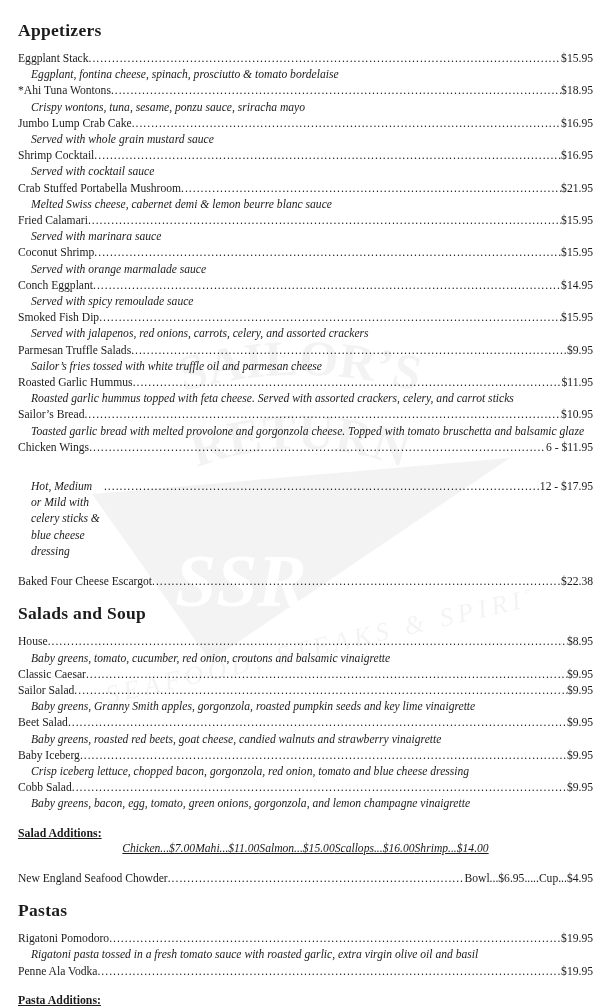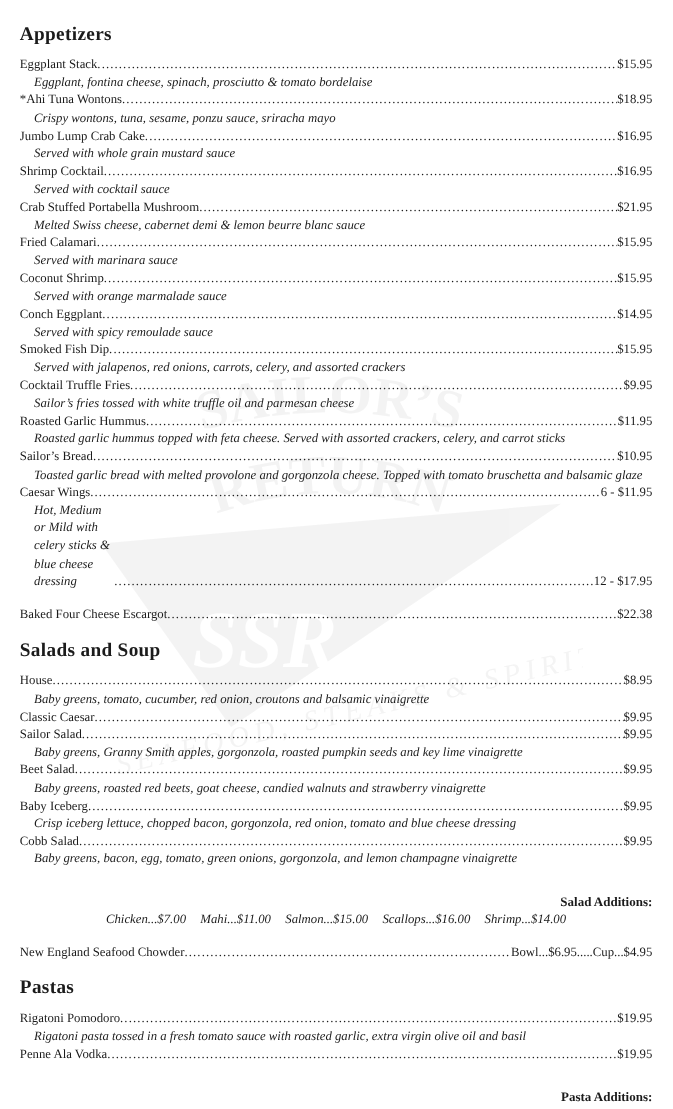--- a/index.html
+++ b/index.html
@@ -17,26 +17,26 @@
   }
   .item-row{display:flex;align-items:flex-start;}
   .item-row,.desc-row{font-size:11.6px;line-height:16.2px;}
   .item-name,.item-price{white-space:nowrap;}
   .leader{flex:1 1 auto;overflow:hidden;white-space:nowrap;min-width:6px;}
   .leader::after{
     letter-spacing:1px;
     content:"................................................................................................................................................................................................................................................................................................................................................................................................................................................................";
   }
   .desc-row{font-style:italic;padding-left:13px;}
-  .desc-row.flex{display:flex;align-items:flex-end;}
+  .desc-row.flex{display:flex;align-items:flex-start;margin-top:23px;}
   .desc-row.flex .leader,.desc-row.flex .item-price{font-style:normal;}
   .spacer{height:14px;}
-  .additions{margin-top:22px;text-align:right;}
+  .additions{margin-top:12px;text-align:left;text-decoration:underline;}
   .additions-title{font-weight:bold;font-size:11.8px;line-height:16px;}
-  .additions-entries{display:flex;justify-content:center;gap:13px;font-size:11.6px;line-height:16.5px;}
+  .additions-entries{display:flex;justify-content:center;gap:0;font-size:11.6px;line-height:16.5px;}
   .additions.italic .additions-entry{font-style:italic;}
 </style>
 </head>
 <body>
 
 <svg class="watermark" width="460" height="410" viewBox="0 0 460 410" xmlns="http://www.w3.org/2000/svg">
   <defs>
     <path id="wm-arc1" d="M 45 100 Q 230 18 415 100" fill="none"></path>
     <path id="wm-arc2" d="M 95 165 Q 230 100 365 165" fill="none"></path>
   </defs>
@@ -105,39 +105,39 @@
           <span class="item-price">$14.95</span>
         </div>
         <div class="desc-row">Served with spicy remoulade sauce</div>
         <div class="item-row">
           <span class="item-name">Smoked Fish Dip</span>
           <span class="leader"></span>
           <span class="item-price">$15.95</span>
         </div>
         <div class="desc-row">Served with jalapenos, red onions, carrots, celery, and assorted crackers</div>
         <div class="item-row">
-          <span class="item-name">Cocktail Truffle Fries</span>
+          <span class="item-name">Parmesan Truffle Salads</span>
           <span class="leader"></span>
           <span class="item-price">$9.95</span>
         </div>
         <div class="desc-row">Sailor’s fries tossed with white truffle oil and parmesan cheese</div>
         <div class="item-row">
           <span class="item-name">Roasted Garlic Hummus</span>
           <span class="leader"></span>
           <span class="item-price">$11.95</span>
         </div>
         <div class="desc-row">Roasted garlic hummus topped with feta cheese. Served with assorted crackers, celery, and carrot sticks</div>
         <div class="item-row">
           <span class="item-name">Sailor’s Bread</span>
           <span class="leader"></span>
           <span class="item-price">$10.95</span>
         </div>
         <div class="desc-row">Toasted garlic bread with melted provolone and gorgonzola cheese. Topped with tomato bruschetta and balsamic glaze</div>
         <div class="item-row">
-          <span class="item-name">Caesar Wings</span>
+          <span class="item-name">Chicken Wings</span>
           <span class="leader"></span>
           <span class="item-price">6 - $11.95</span>
         </div>
         <div class="desc-row flex">
           <span class="desc-text">Hot, Medium or Mild with celery sticks &amp; blue cheese dressing</span>
           <span class="leader"></span>
           <span class="item-price">12 - $17.95</span>
         </div>
         <div class="spacer"></div>
         <div class="item-row">

